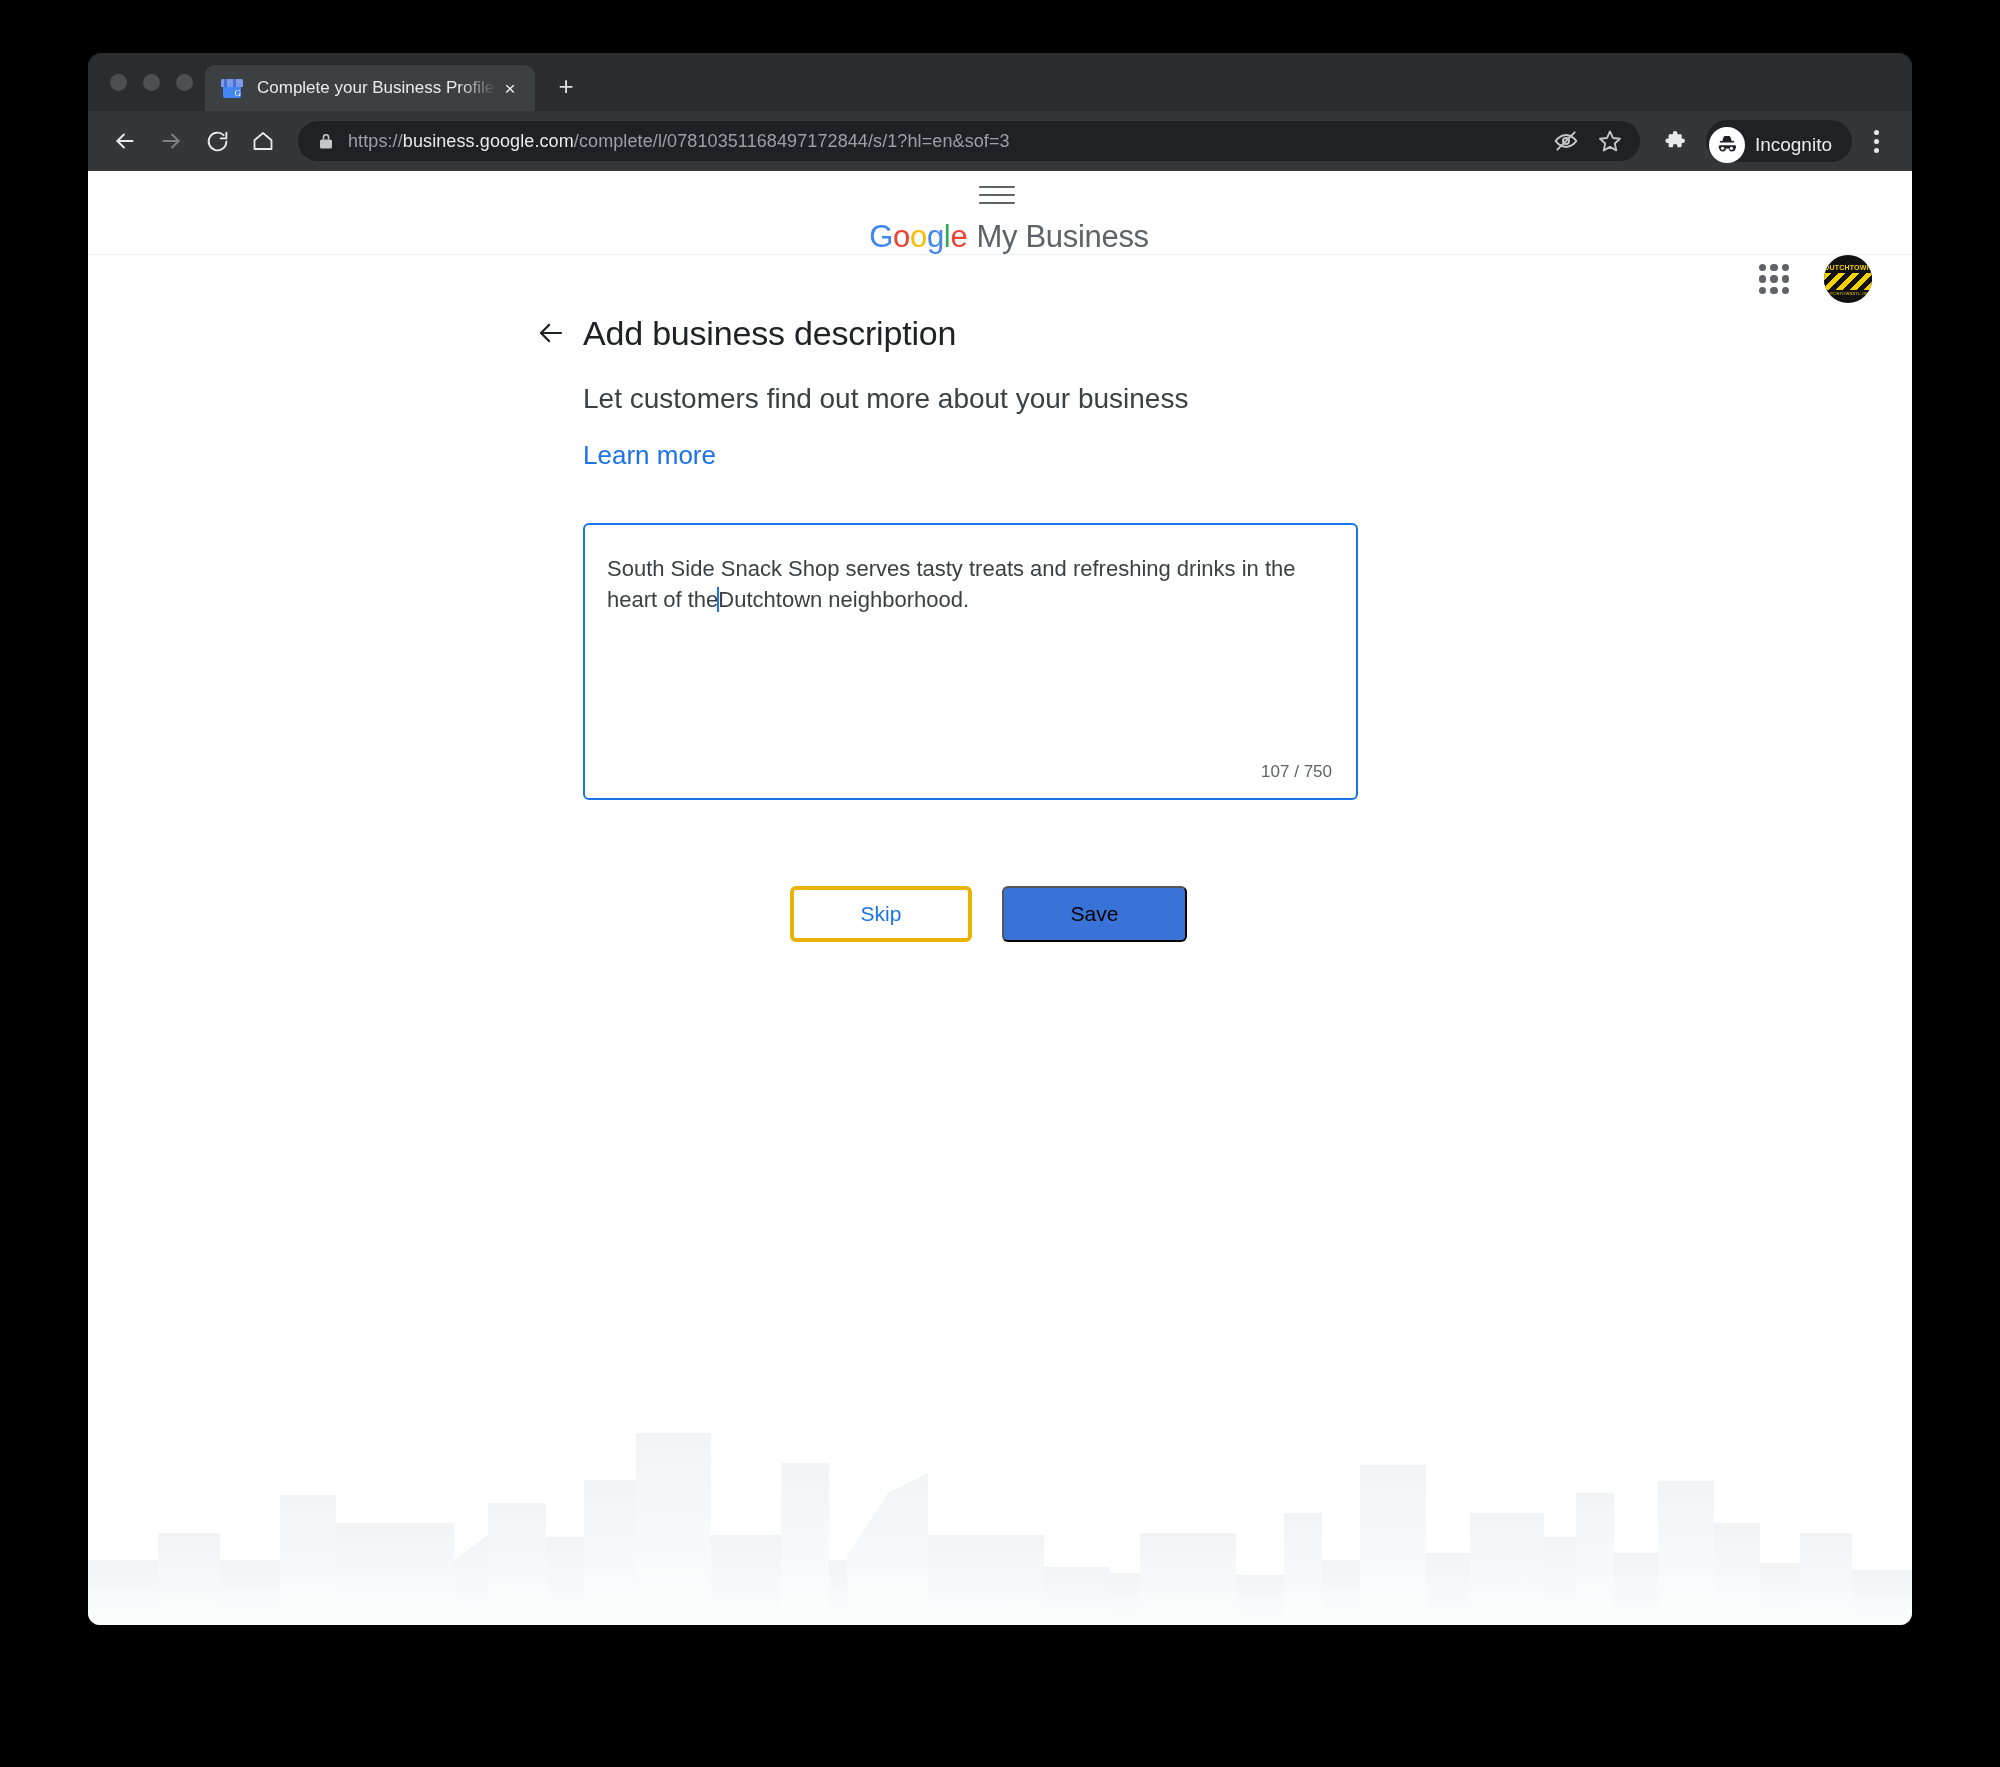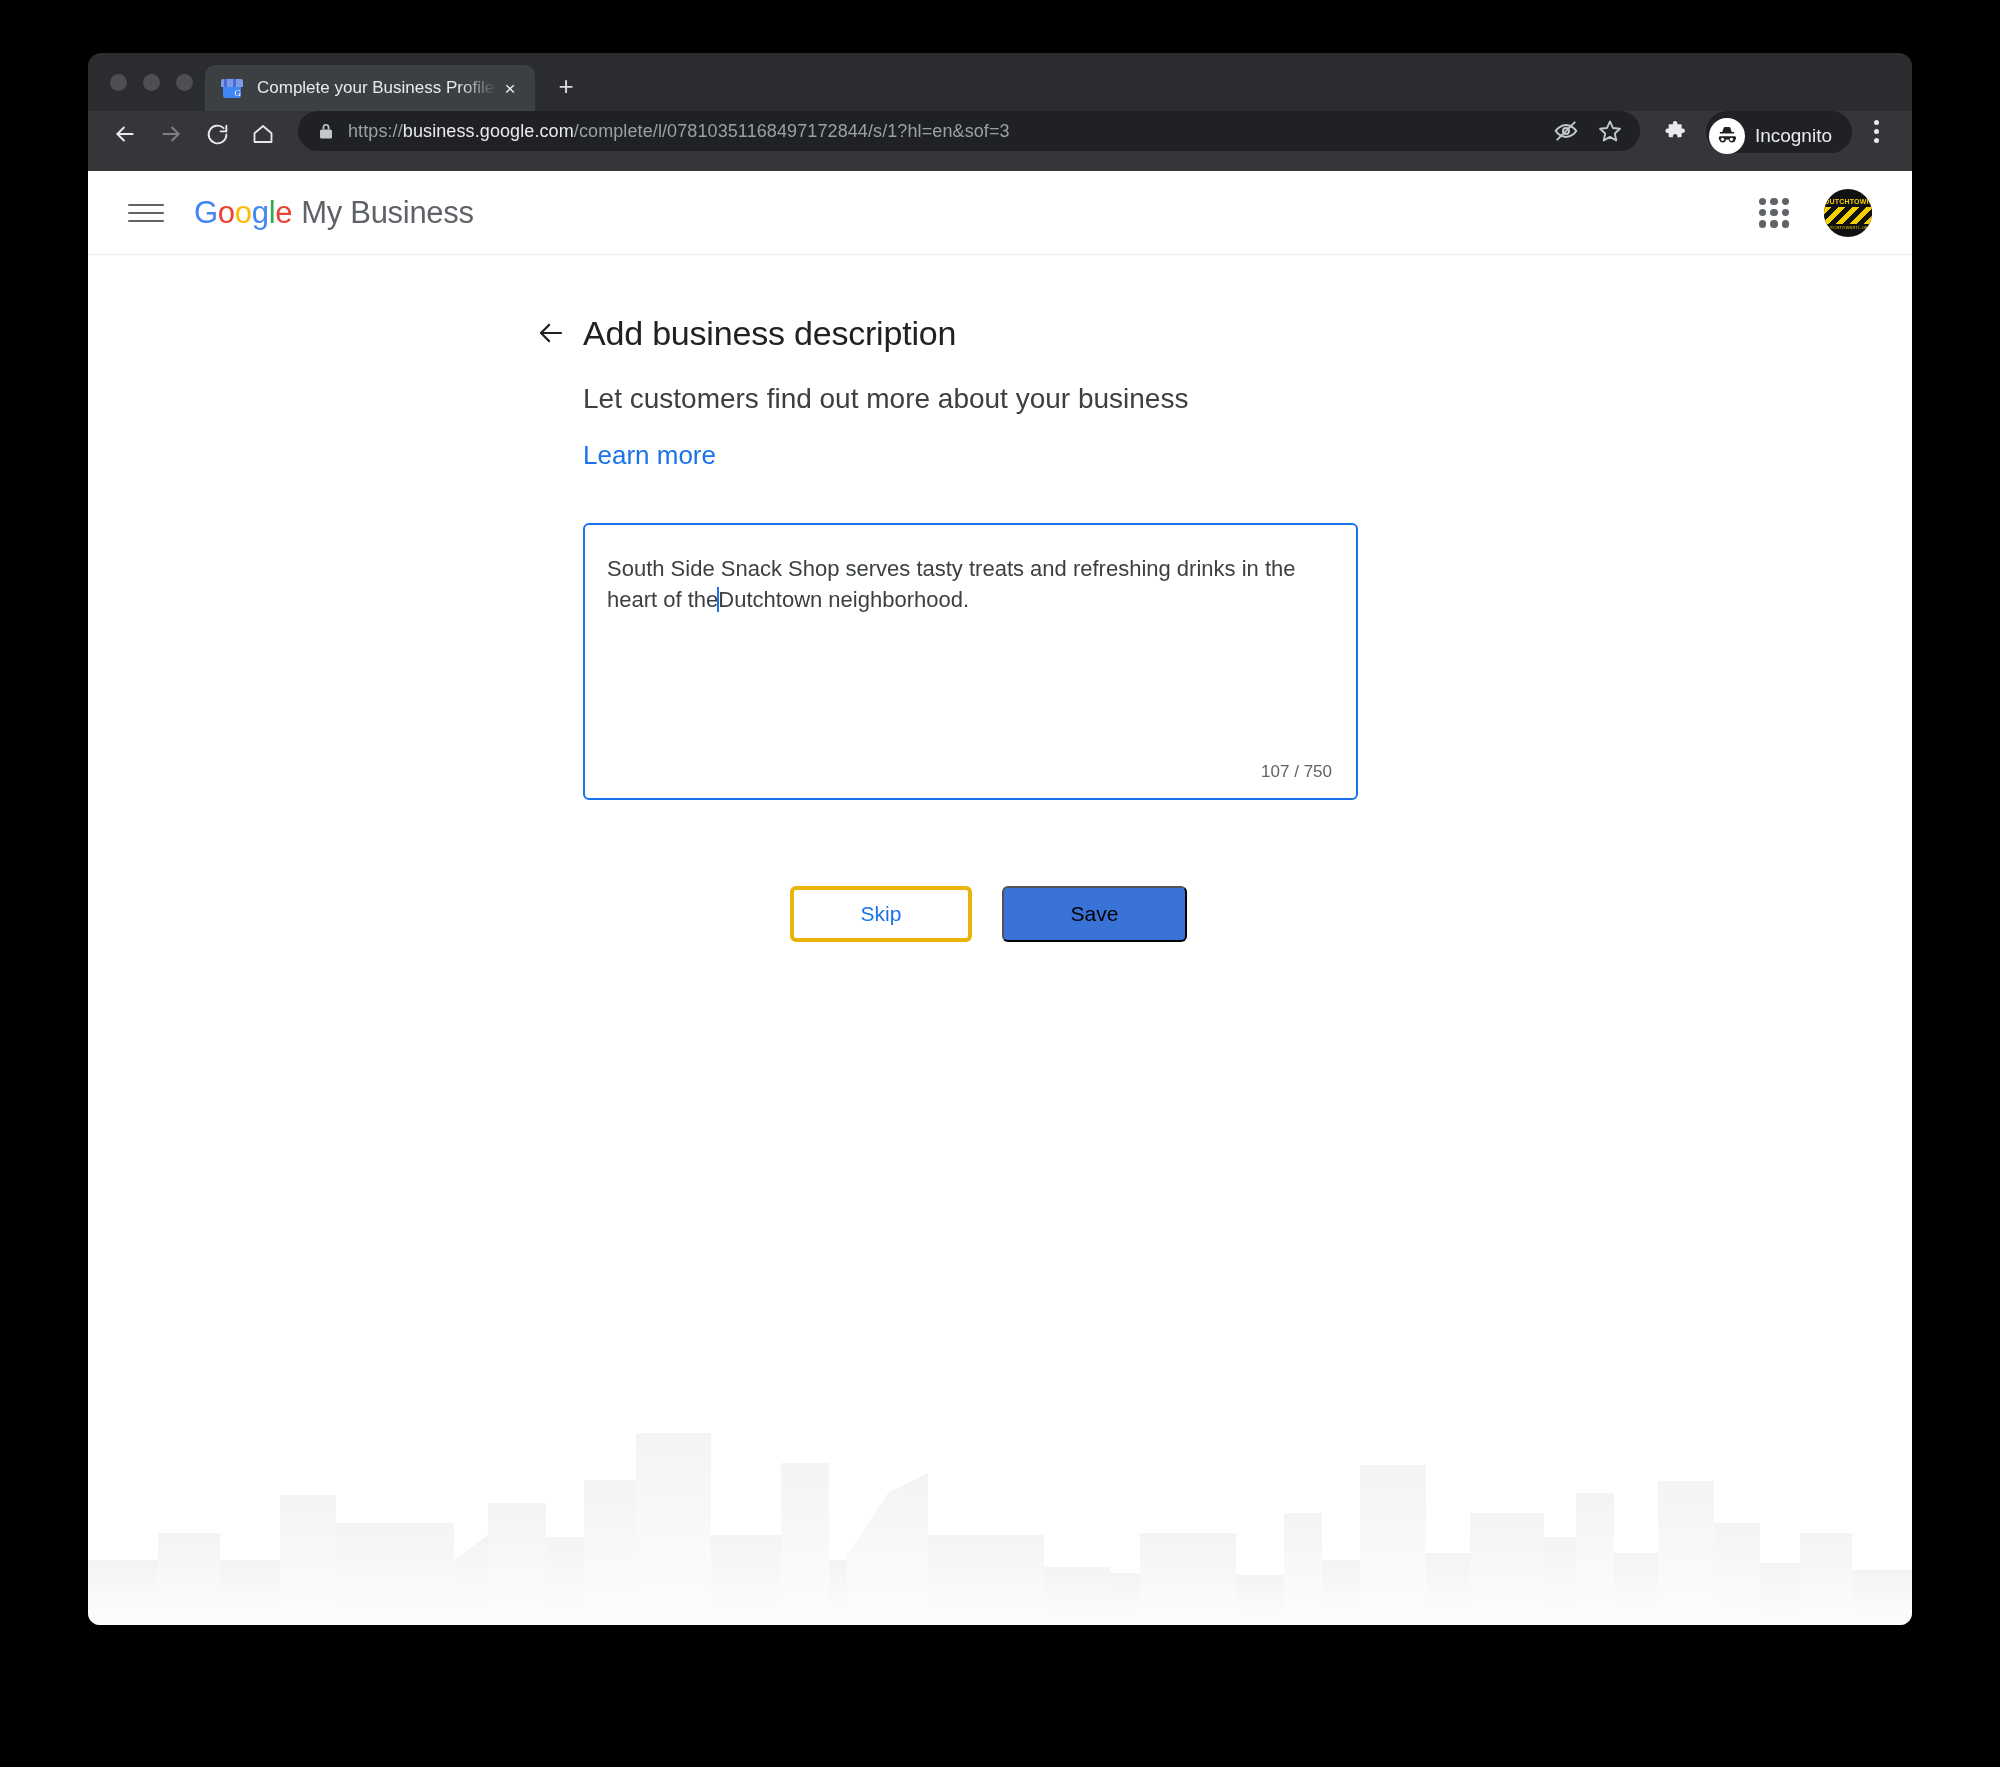--- a/index.html
+++ b/index.html
@@ -106,20 +106,21 @@
     font-size: 26px;
     margin-left: 8px;
     margin-bottom: 2px;
   }
 
   
   .toolbar {
     height: 60px;
     background: #35363a;
     display: flex;
+    align-items: center;
     padding: 0 18px 0 14px;
     gap: 0;
   }
   .nav-btn {
     width: 46px; height: 46px;
     display: flex; align-items: center; justify-content: center;
     flex: 0 0 46px;
     color: #e8eaed;
   }
   .nav-btn.dim { color: #7e8084; }
@@ -193,20 +194,21 @@
   
   .gmb-header {
     height: 84px;
     display: flex;
     align-items: center;
     padding: 0 40px 0 34px;
     border-bottom: 1px solid #eceff1;
     position: relative;
     z-index: 3;
     background: #fff;
+    flex-direction: column;
   }
   .hamburger {
     width: 48px; height: 48px;
     display: flex; flex-direction: column; justify-content: center; gap: 6px;
     padding: 0 6px;
     flex: 0 0 48px;
   }
   .hamburger i { display: block; height: 2px; background: #5f6368; border-radius: 1px; }
 
   .brand {

